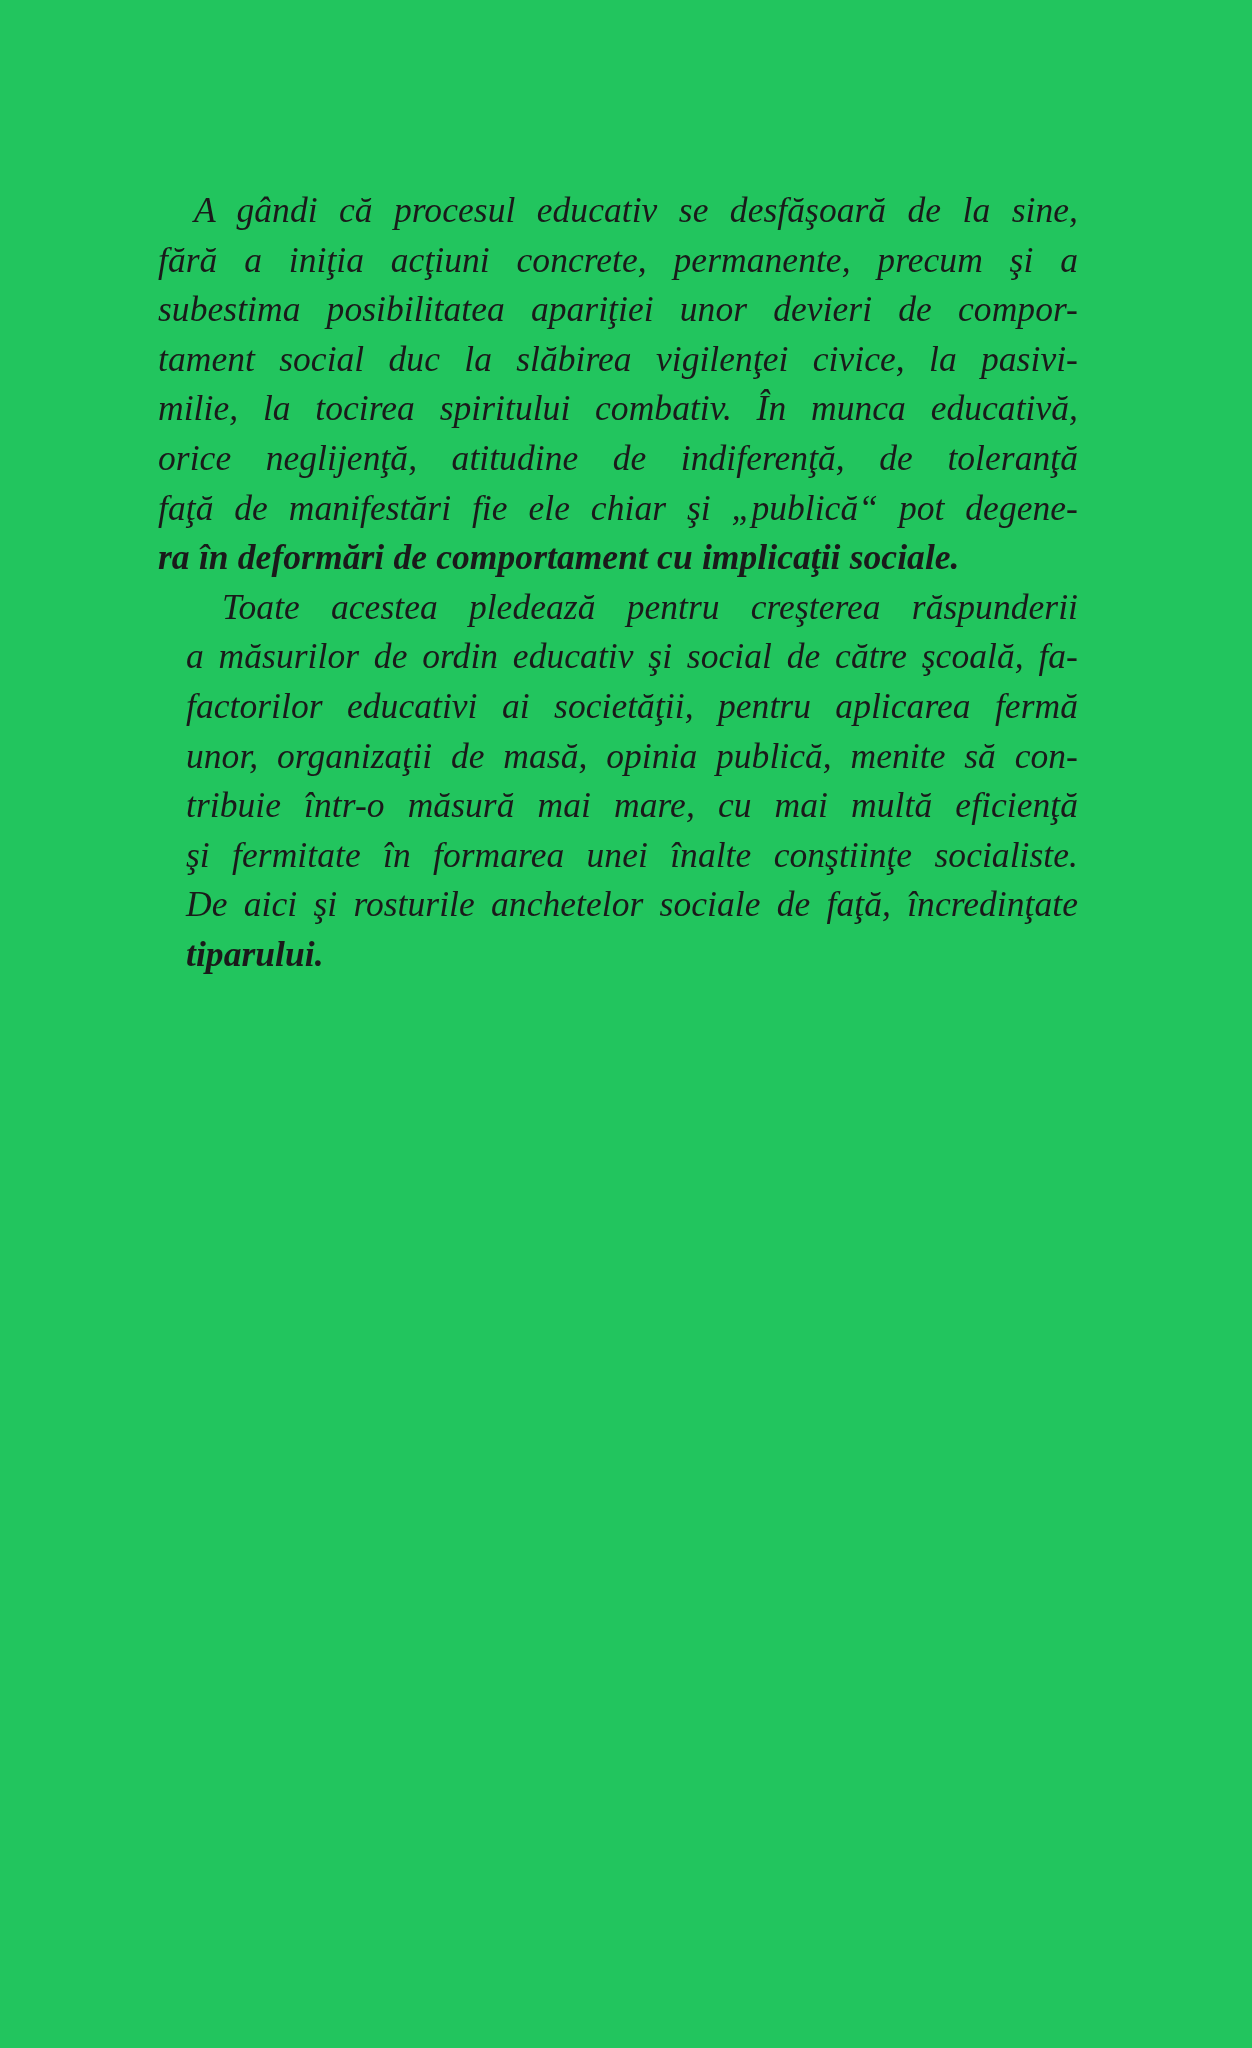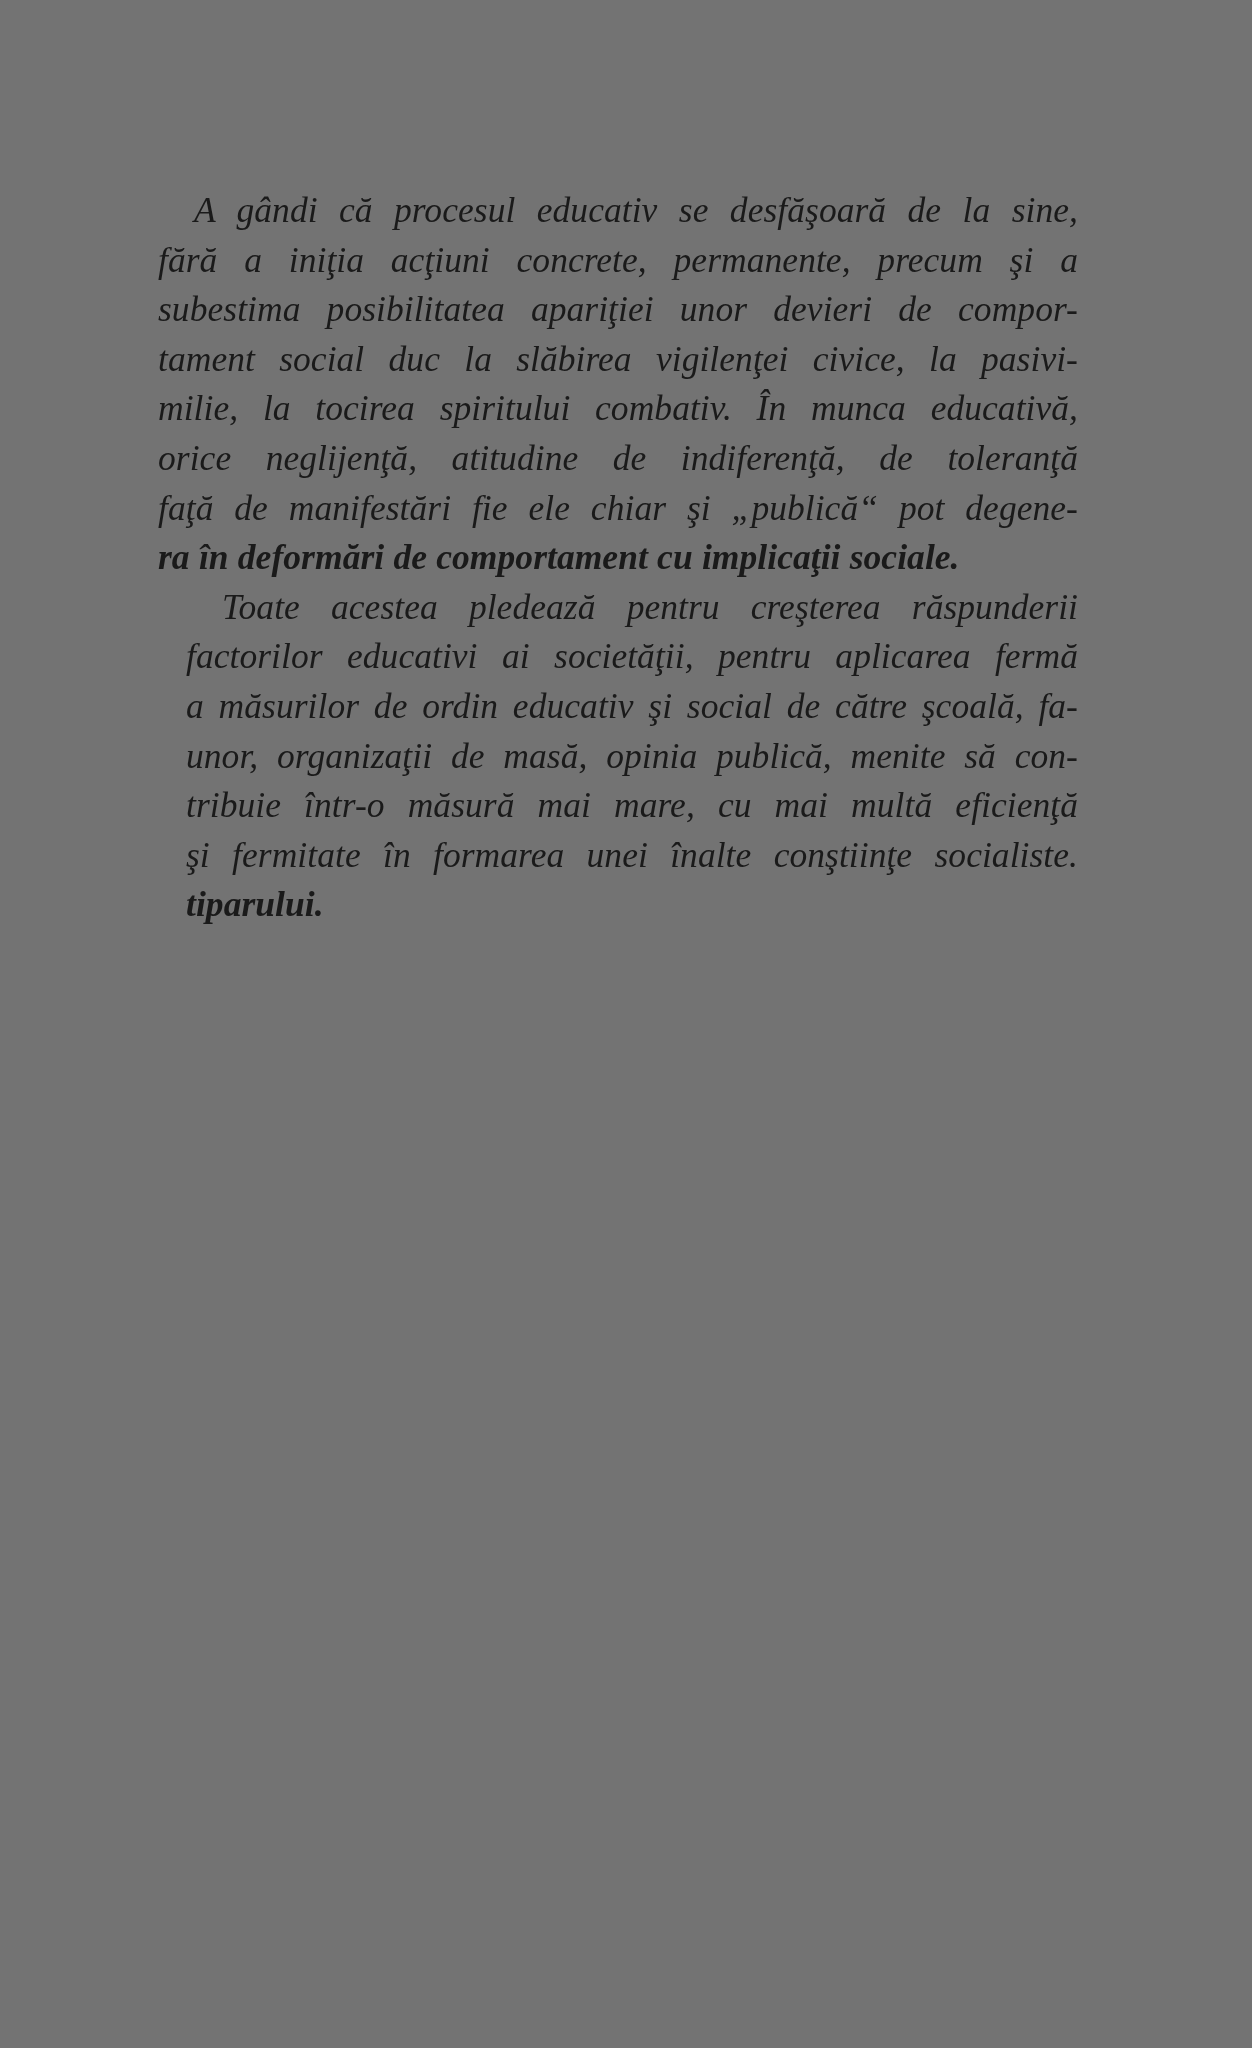--- a/index.html
+++ b/index.html
@@ -10,21 +10,21 @@
     width: 1252px;
     height: 2048px;
     background: #ffffff;
     font-family: "Liberation Serif", "DejaVu Serif", serif;
     overflow: hidden;
   }
   .page {
     position: relative;
     width: 1252px;
     height: 2048px;
-    background: #737373;
+    background: #22c55e;
     box-sizing: border-box;
   }
   .text-block {
     position: absolute;
     left: 158px;
     top: 186px;
     width: 920px;
   }
   .para {
     margin: 0;
@@ -68,22 +68,23 @@
       <span class="line">subestima posibilitatea apariţiei unor devieri de compor-</span>
       <span class="line">tament social duc la slăbirea vigilenţei civice, la pasivi-</span>
       <span class="line">milie, la tocirea spiritului combativ. În munca educativă,</span>
       <span class="line">orice neglijenţă, atitudine de indiferenţă, de toleranţă</span>
       <span class="line">faţă de manifestări fie ele chiar şi „publică“ pot degene-</span>
       <span class="line last">ra în deformări de comportament cu implicaţii sociale.</span>
     </p>
 
     <p class="para" style="color: rgb(26, 26, 26); margin-left: 28px;">
       <span class="line indent">Toate acestea pledează pentru creşterea răspunderii</span>
+      <span class="line">a măsurilor de ordin educativ şi social de către şcoală, fa-</span>
       <span class="line">factorilor educativi ai societăţii, pentru aplicarea fermă</span>
-      <span class="line">a măsurilor de ordin educativ şi social de către şcoală, fa-</span>
       <span class="line">unor, organizaţii de masă, opinia publică, menite să con-</span>
       <span class="line">tribuie într-o măsură mai mare, cu mai multă eficienţă</span>
       <span class="line">şi fermitate în formarea unei înalte conştiinţe socialiste.</span>
+      <span class="line">De aici şi rosturile anchetelor sociale de faţă, încredinţate</span>
       <span class="line last">tiparului.</span>
     </p>
 
   </div>
 </div>
 
 </body></html>

